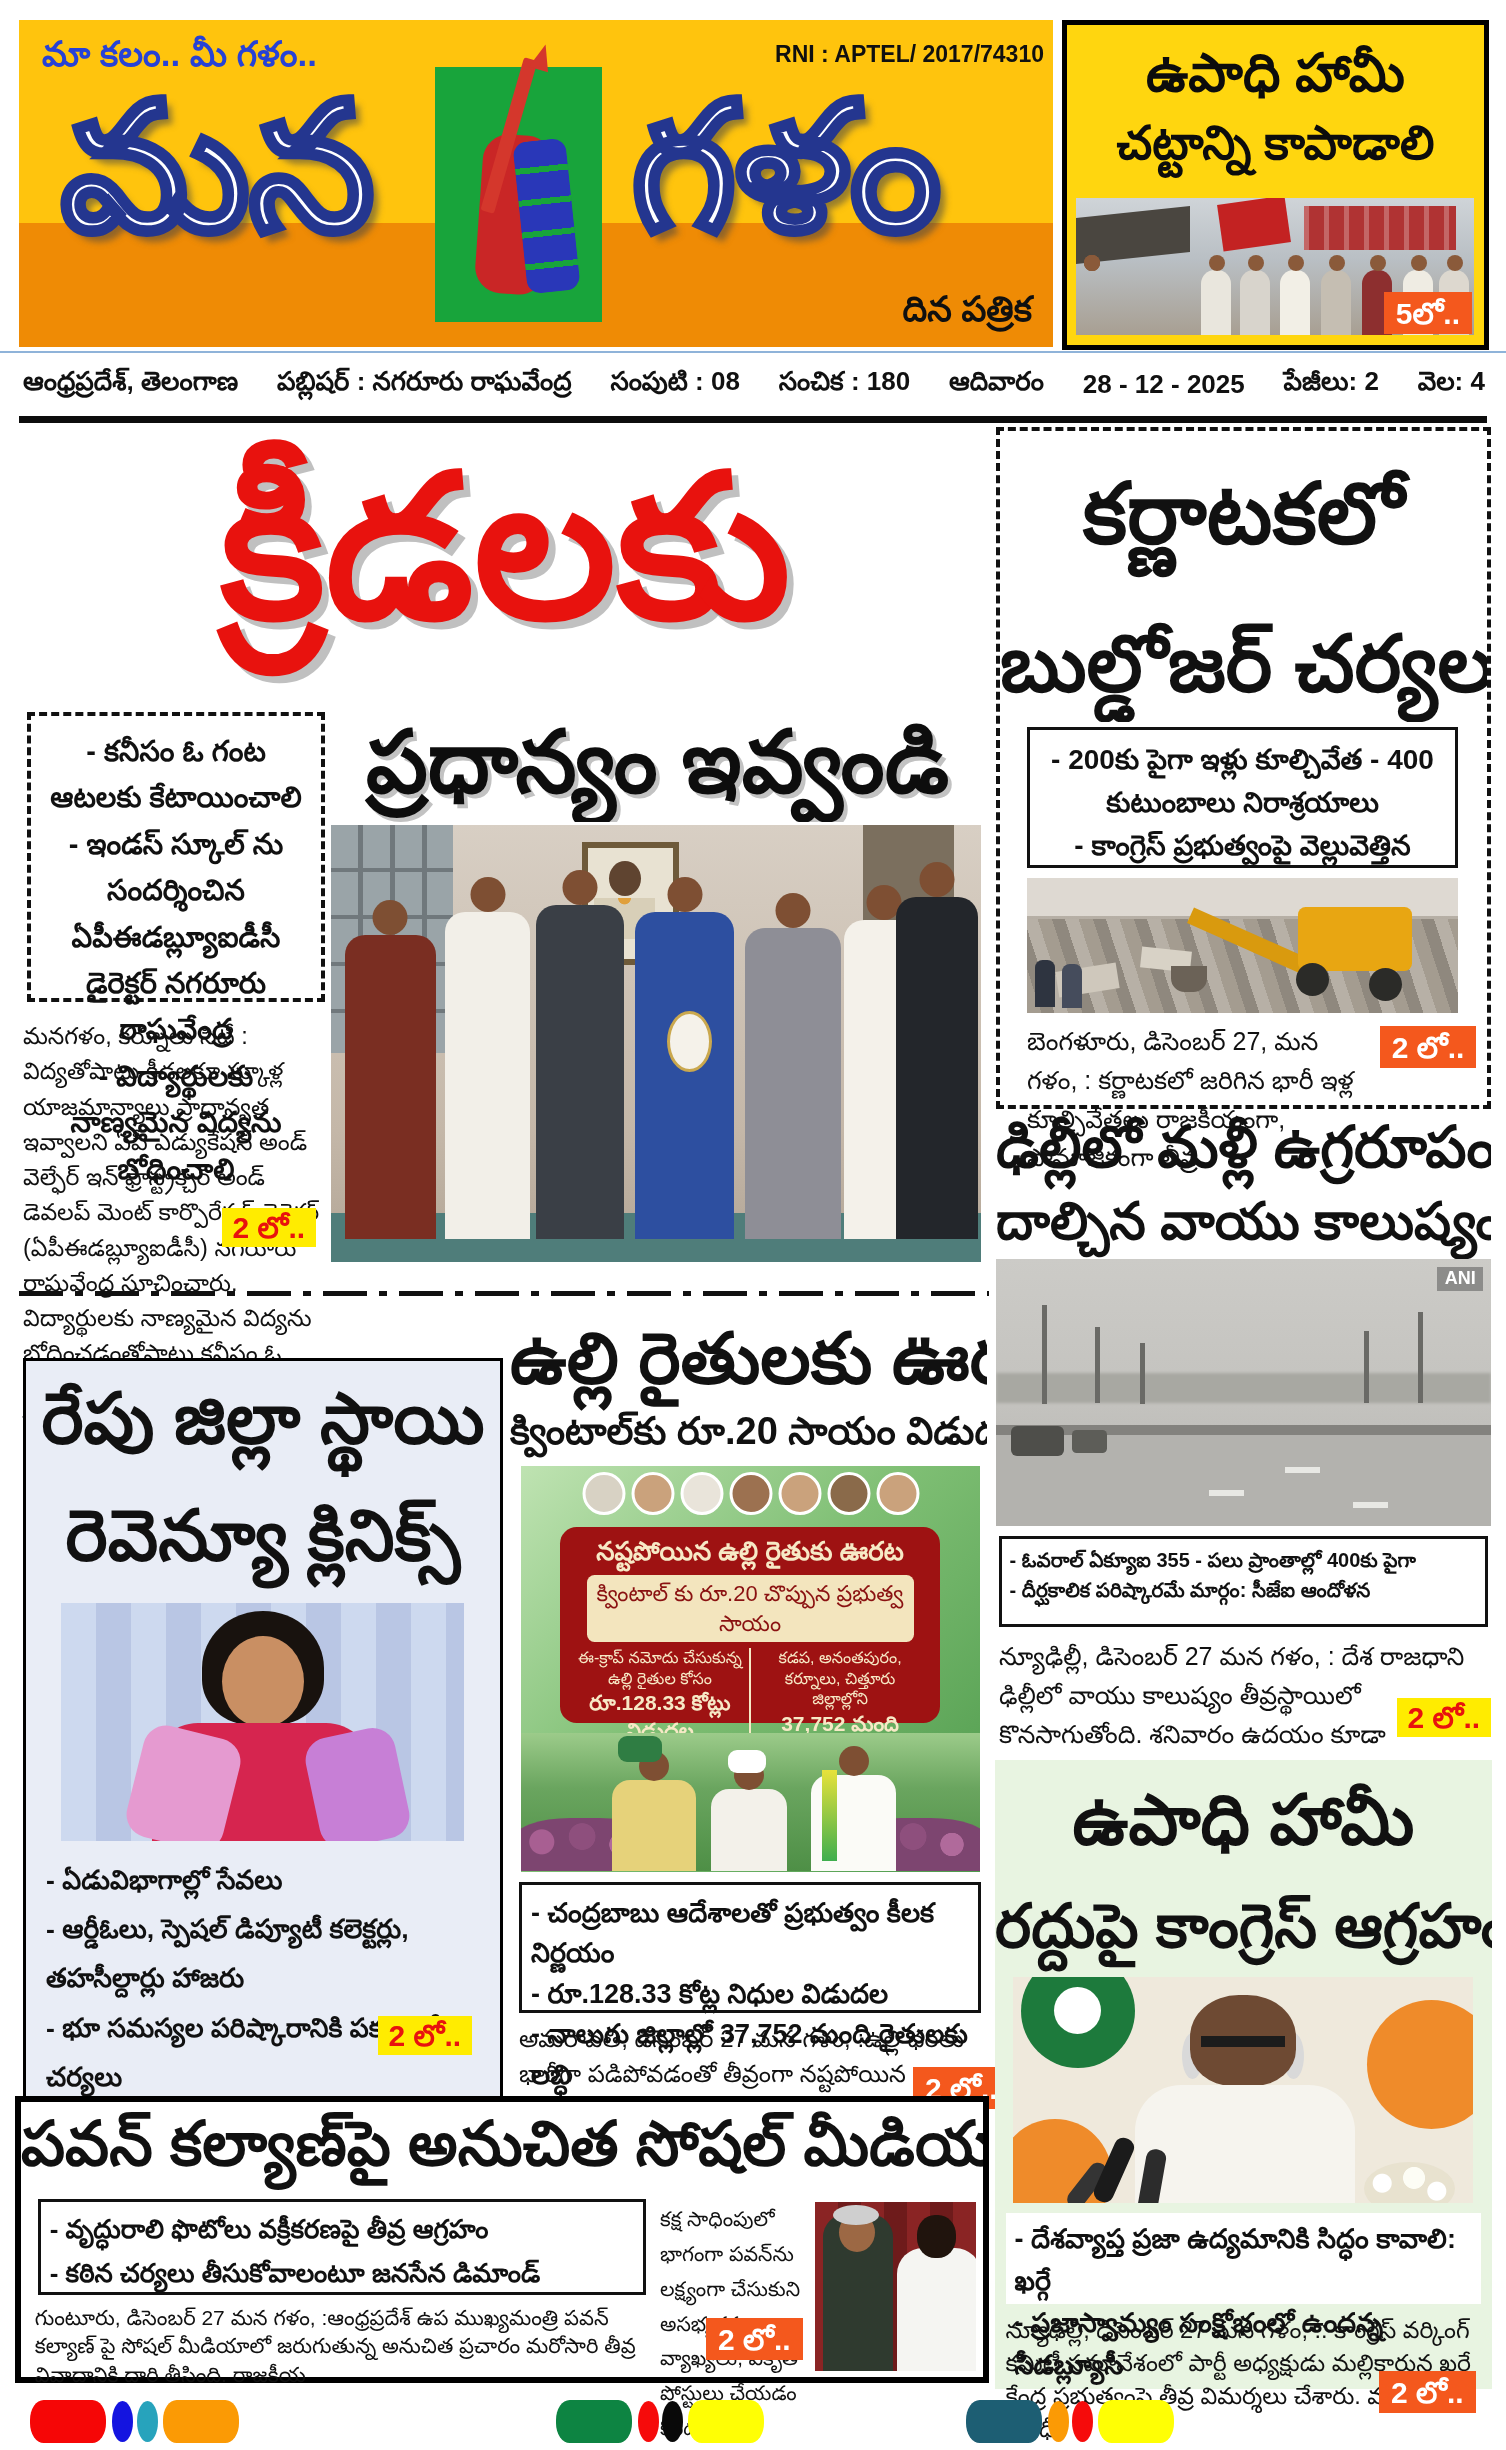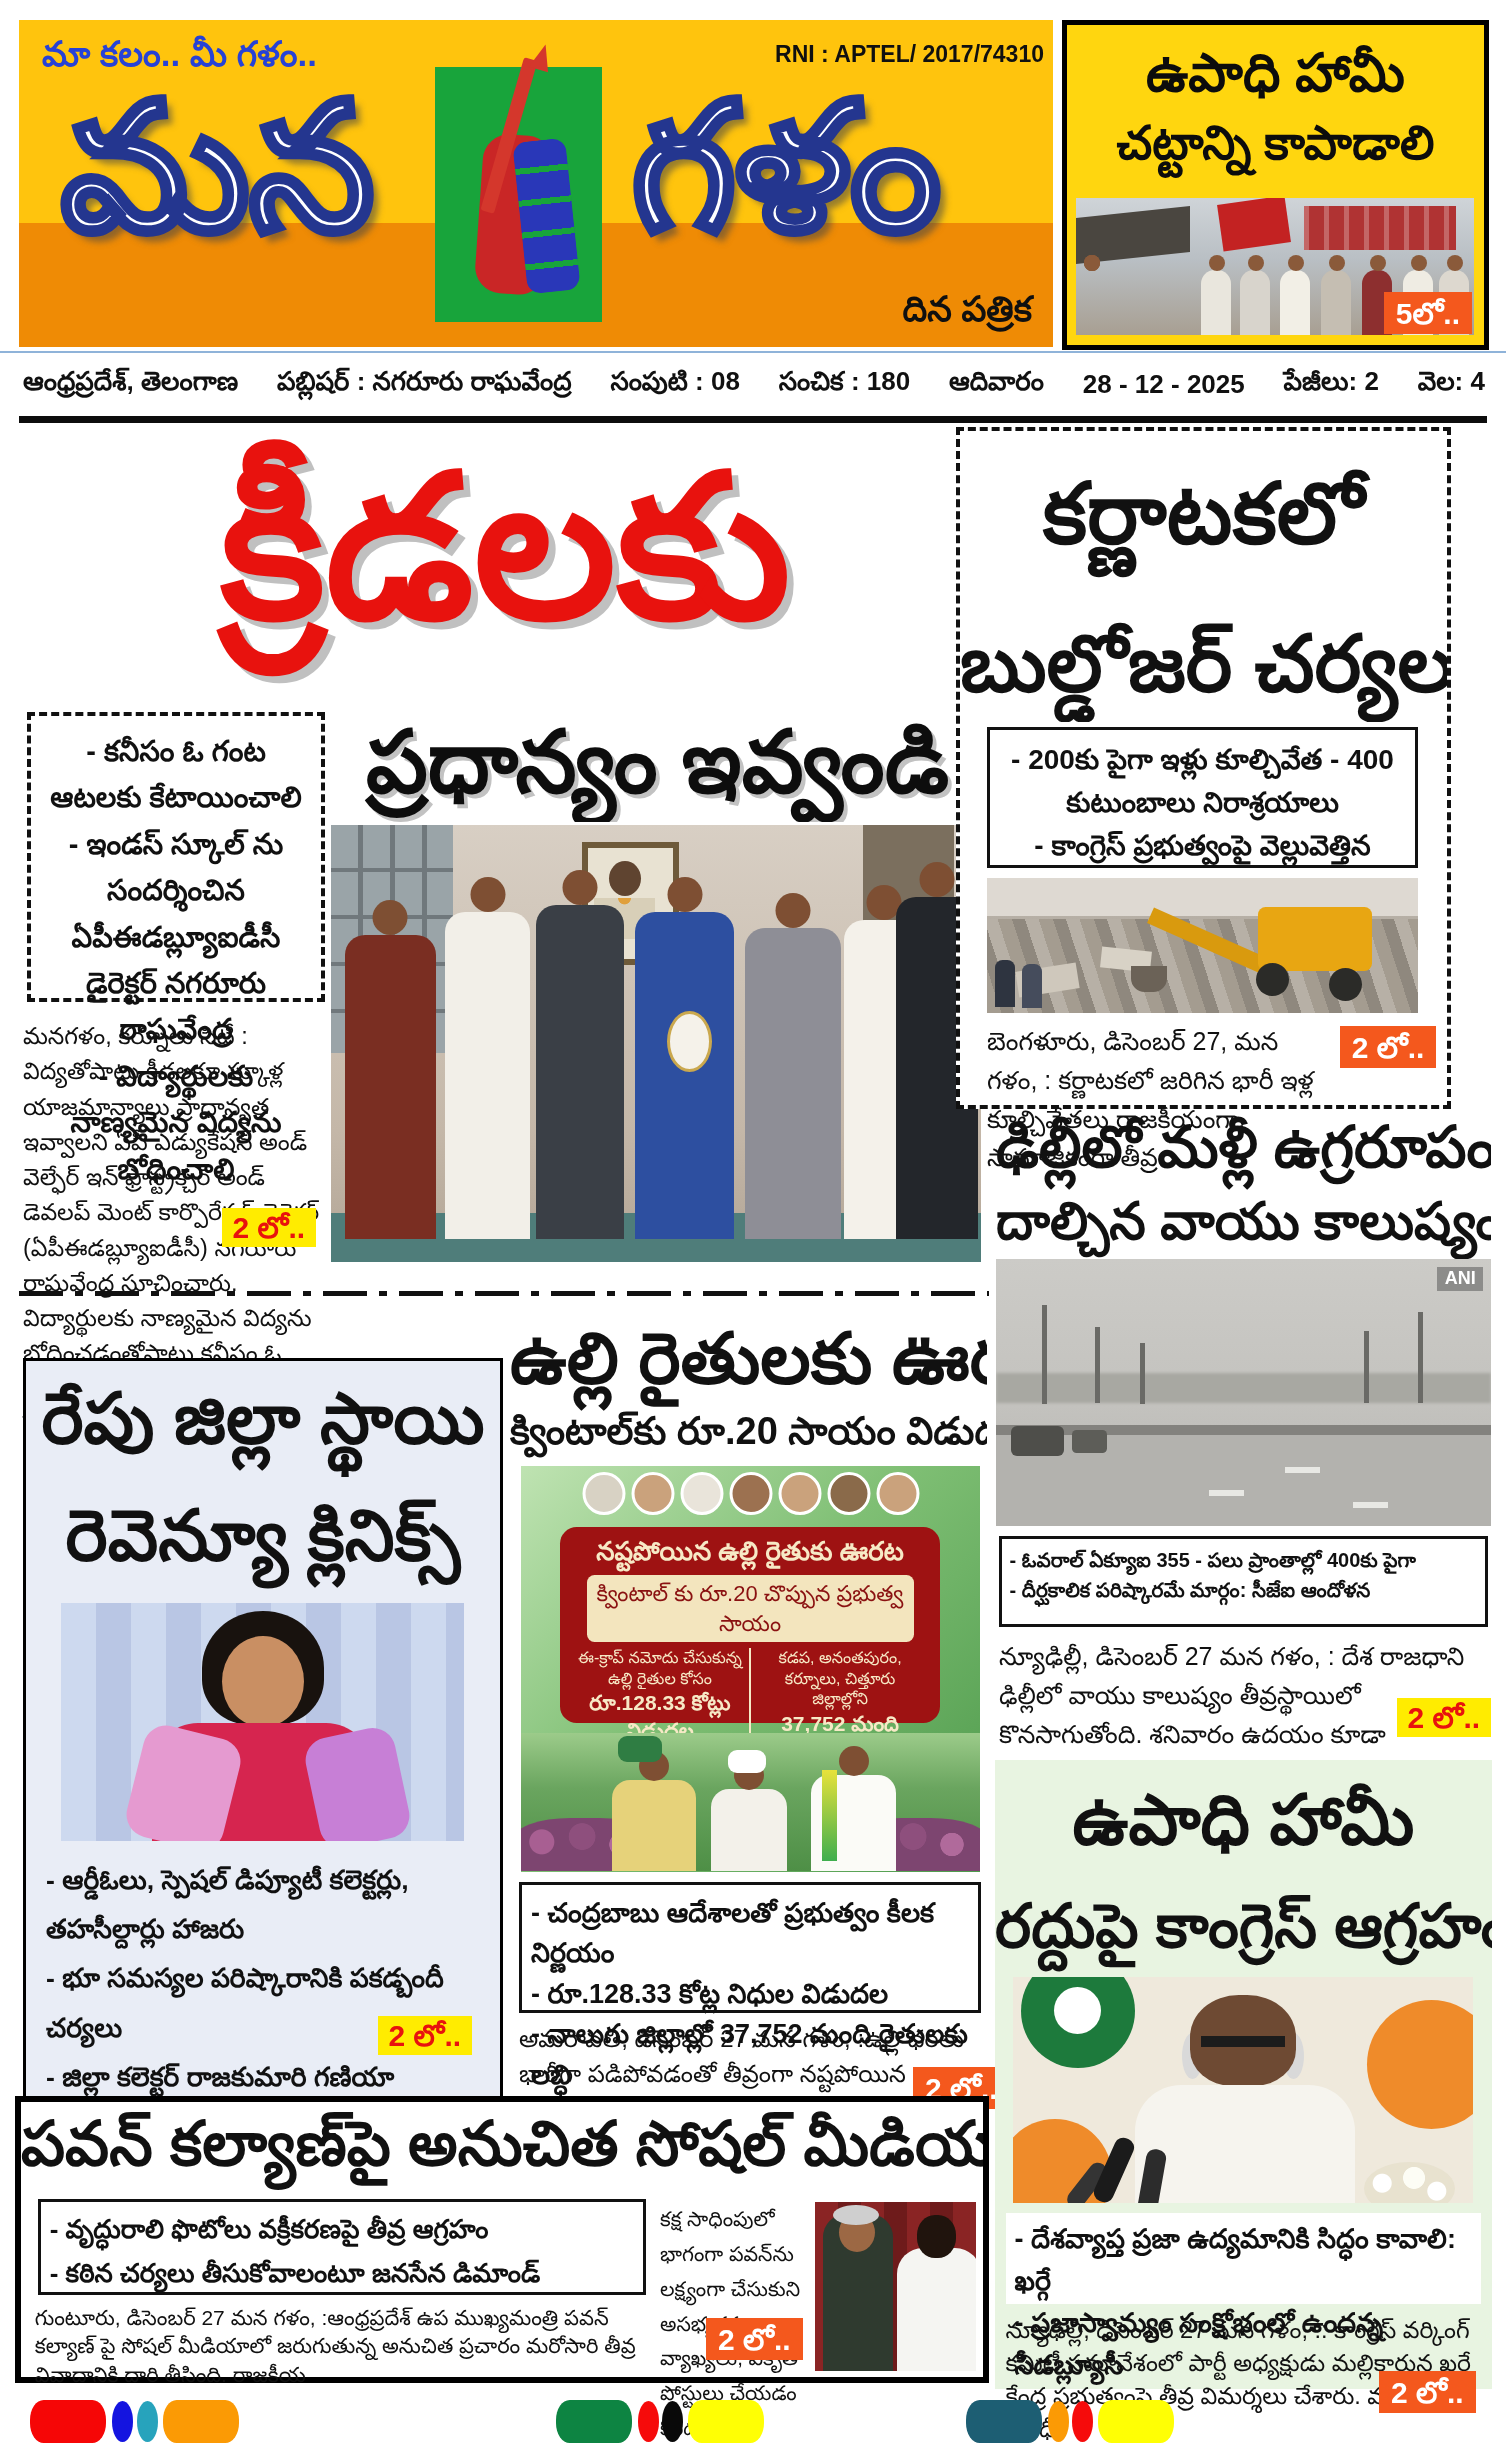--- a/index.html
+++ b/index.html
@@ -84,21 +84,21 @@
   .pc{left:205px;width:88px;height:334px;background:#3a3f46;}
   .pd{left:304px;width:99px;height:327px;background:#2d4fa0;}
   .pe{left:414px;width:96px;height:311px;background:#8e8e96;}
   .pf{left:513px;width:79px;height:319px;background:#f4f1ea;}
   .pg{left:565px;width:82px;height:342px;background:#23262b;}
   .plaque{left:336px;bottom:190px;width:39px;height:55px;background:#f5f2ea;border:3.8px solid #caa84e;border-radius:50%;}
   .lead-body{left:23px;top:1019px;width:301px;font-size:23.5px;line-height:1.5;}
   .lead-badge{left:222px;top:1208px;}
 
   
-  .kpanel{left:956px;top:427px;width:495px;height:682px;border:4.6px dashed #111;box-sizing:border-box;background:#fff;}
+  .kpanel{left:996px;top:427px;width:495px;height:682px;border:4.6px dashed #111;box-sizing:border-box;background:#fff;}
   .k-h1{left:0;top:10.6px;width:100%;font-size:85px;font-weight:900;line-height:1.7;white-space:nowrap;overflow:hidden;}
   .k-h2{left:0;top:176px;width:100%;font-size:79px;font-weight:900;line-height:1.45;white-space:nowrap;overflow:hidden;}
   .k-points{left:27px;top:296px;width:431px;height:141px;border:3px solid #111;box-sizing:border-box;
     font-size:28px;font-weight:bold;line-height:1.55;padding:7.6px 4.6px;}
   .k-photo{left:27px;top:447px;width:431px;height:135px;overflow:hidden;background:linear-gradient(#ded9d2 0 28%,#b7b0a6 28%,#8f887e);}
   .k-rubble{left:0;bottom:0;width:100%;height:70%;
     background:repeating-linear-gradient(72deg,#a49c90 0 13.7px,#8f887e 13.7px 26px,#b7b0a6 26px 39px);}
   .k-chunk1{left:30px;bottom:20px;width:61px;height:26px;background:#cfc8bc;transform:rotate(-9deg);}
   .k-chunk2{left:114px;bottom:43px;width:50px;height:21px;background:#d8d2c6;transform:rotate(6deg);}
   .k-cab{right:46px;top:29px;width:114px;height:64px;background:#e8a612;border-radius:7.6px;}
@@ -366,20 +366,21 @@
     <div class="abs r-h1 ctr">రేపు జిల్లా స్థాయి</div>
     <div class="abs r-h2 ctr">రెవెన్యూ క్లినిక్స్</div>
     <div class="abs r-photo">
       <div class="abs r-hair"></div>
       <div class="abs r-face"></div>
       <div class="abs r-blouse"></div>
       <div class="abs r-saree"></div>
       <div class="abs r-saree2"></div>
     </div>
     <div class="abs r-points">
+      <div>- ఏడువిభాగాల్లో సేవలు</div>
       <div>- ఆర్డీఓలు, స్పెషల్ డిప్యూటీ కలెక్టర్లు, తహసీల్దార్లు హాజరు</div>
       <div>- భూ సమస్యల పరిష్కారానికి పకడ్బందీ చర్యలు</div>
       <div>- జిల్లా కలెక్టర్ రాజకుమారి గణియా</div>
     </div>
     <div class="abs badge-y r-badge">2 లో..</div>
   </div>
 
   <div class="abs o-head ctr">ఉల్లి రైతులకు ఊరట:</div>
   <div class="abs o-sub ctr">క్వింటాల్‌కు రూ.20 సాయం విడుదల</div>
   <div class="abs o-poster">

